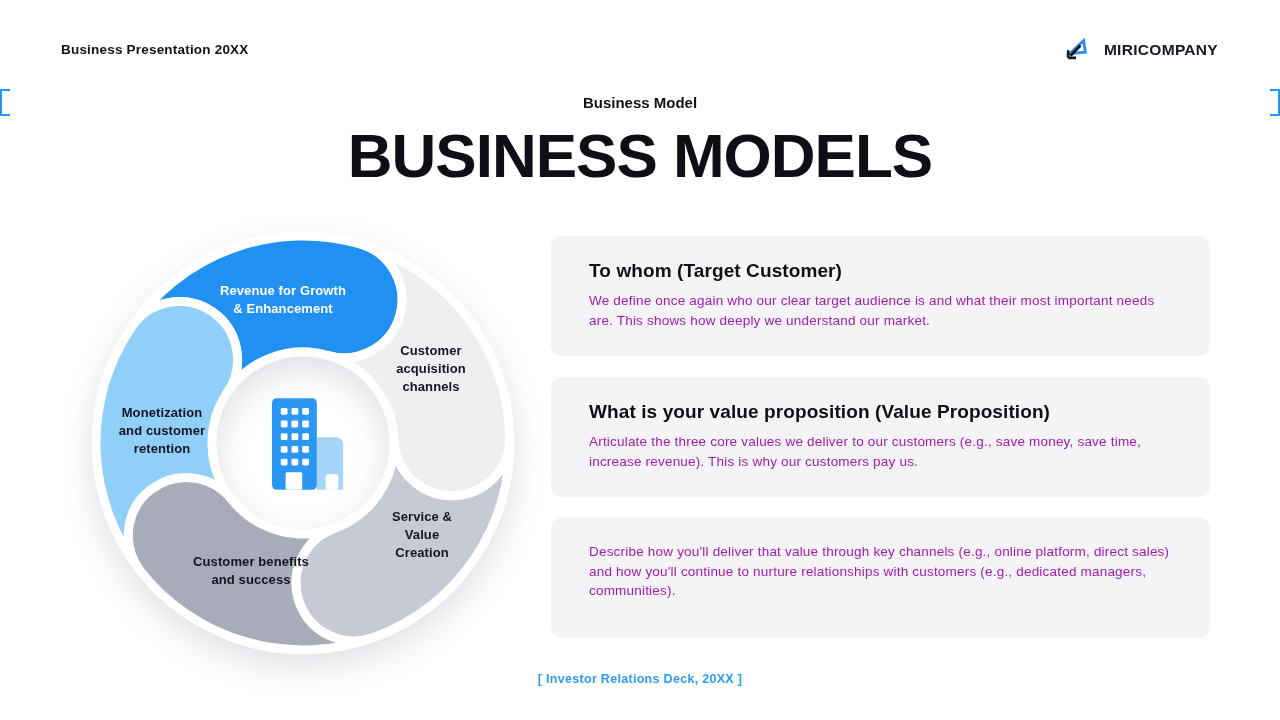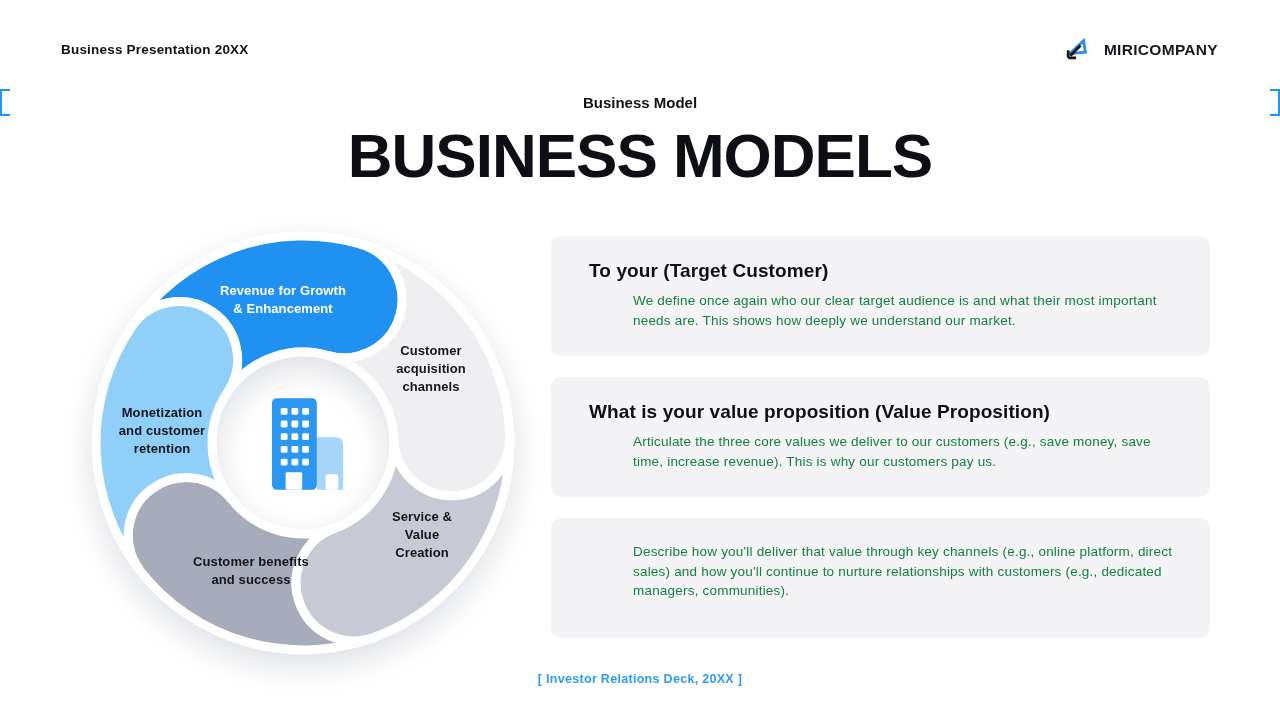--- a/index.html
+++ b/index.html
@@ -26,21 +26,21 @@
   .diagram { position:absolute; left:90px; top:230px; width:426px; height:426px; }
   .diagram svg.swirl { position:absolute; left:0; top:0; filter:drop-shadow(0 12px 16px rgba(50,65,90,.16)); }
   .diagram-label { position:absolute; transform:translate(-50%,-50%); white-space:pre-line;
     text-align:center; font-size:13px; font-weight:700; line-height:1.4; letter-spacing:.1px; }
   .center-icon { position:absolute; left:181px; top:167px; width:78px; height:94px; }
 
   
   .cards { position:absolute; left:551px; top:236px; width:659px; display:flex; flex-direction:column; gap:21px; }
   .card { background:#f4f4f6; border-radius:10px; min-height:120px; padding:24px 36px 20px 38px; }
   .card-title { font-size:19px; font-weight:700; color:#0e1014; margin-bottom:9px; letter-spacing:.1px; }
-  .card-body { font-size:13.5px; color:#15803d; line-height:1.45; letter-spacing:.2px; max-width:588px;margin-left:44px; }
+  .card-body { font-size:13.5px; color:#a21caf; line-height:1.45; letter-spacing:.2px; max-width:588px; }
 
   
   .footer { position:absolute; left:0; top:672px; width:100%; text-align:center;
     font-size:12.5px; font-weight:700; color:#2f9cf4; letter-spacing:.3px; }
 </style>
 </head>
 <body>
 
 <div class="slide">
 
@@ -107,21 +107,21 @@
             <rect x="21" y="62" width="7" height="7" rx="1.5"></rect>
             <rect x="32" y="62" width="7" height="7" rx="1.5"></rect>
           <rect x="15" y="76" width="17" height="18" rx="1.5"></rect>
         </g>
       </svg>
     </div>
   </div>
 
   <div class="cards">
     <div class="card">
-      <div class="card-title">To your (Target Customer)</div>
+      <div class="card-title">To whom (Target Customer)</div>
       <div class="card-body">We define once again who our clear target audience is and what their most important needs are. This shows how deeply we understand our market.</div>
     </div>
     <div class="card">
       <div class="card-title">What is your value proposition (Value Proposition)</div>
       <div class="card-body">Articulate the three core values we deliver to our customers (e.g., save money, save time, increase revenue). This is why our customers pay us.</div>
     </div>
     <div class="card">
       <div class="card-body">Describe how you'll deliver that value through key channels (e.g., online platform, direct sales) and how you'll continue to nurture relationships with customers (e.g., dedicated managers, communities).</div>
     </div>
   </div>

